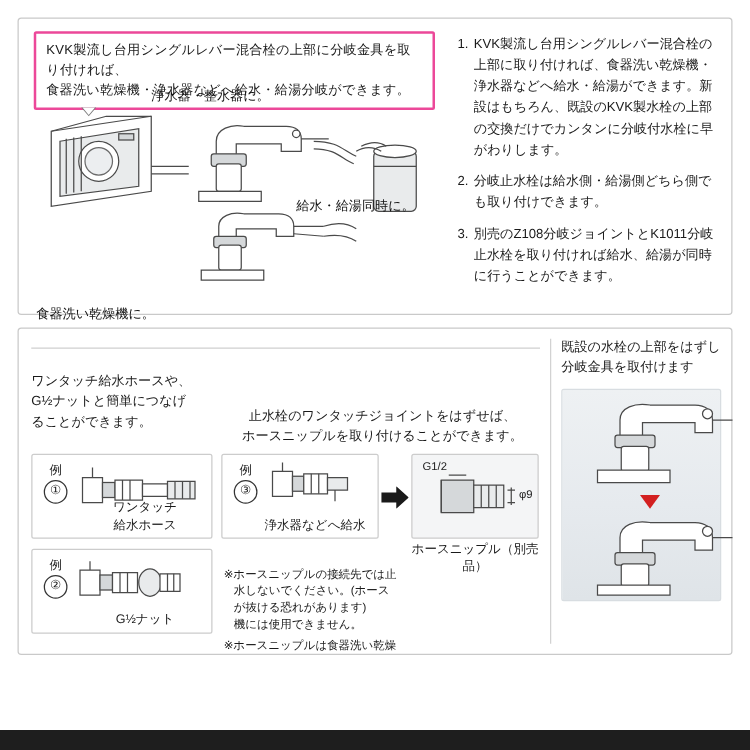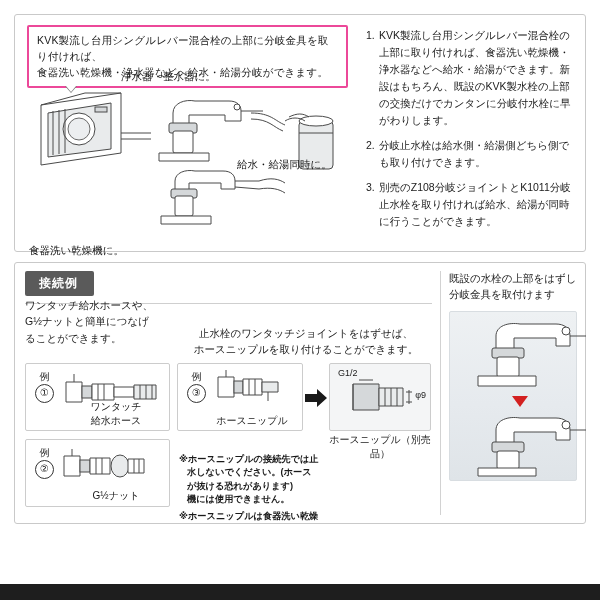--- a/index.html
+++ b/index.html
@@ -101,21 +101,21 @@
     line-height:1.18;
     color:#222;
   }
   .ex-tag .circ{
     display:block;width:17px;height:17px;line-height:16px;
     border:1px solid #333;border-radius:50%;
     margin:1px auto 0 auto;font-size:10px;
   }
   .cap{font-size:10px;line-height:1.4;text-align:center;}
 
-  .note{font-size:9.2px;line-height:1.45;font-weight:bold;}
+  .note{font-size:9.2px;line-height:1.45;}
 
   .rt-head{font-size:10.5px;line-height:1.5;}
 
   .faucet-panel{
     position:relative;
     background:linear-gradient(180deg,#eef1f3 0%,#e6eaee 55%,#dfe4e8 100%);
     border:1px solid #d8dde1;
     border-radius:2px;
     height:168px;
   }
@@ -219,21 +219,20 @@
           <span>別売のZ108分岐ジョイントとK1011分岐止水栓を取り付ければ給水、給湯が同時に行うことができます。</span>
         </li>
       </ul>
     </div>
   </div>
 
   <div class="bottom-panel">
     <div class="vdiv"></div>
 
     <div class="bp-left">
-      <div class="sec-title">接続例</div>
       <div class="rule"></div>
 
       <div class="desc" style="position:absolute;left:10px;top:34px;width:170px;">
         <div>ワンタッチ給水ホースや、</div>
         <div>G½ナットと簡単につなげ</div>
         <div>ることができます。</div>
       </div>
 
       <div class="desc" style="position:absolute;left:162px;top:62px;width:258px;text-align:center;">
         <div>止水栓のワンタッチジョイントをはずせば、</div>
@@ -292,21 +291,21 @@
         <svg width="88" height="50" viewBox="0 0 88 50" style="position:absolute;left:32px;top:3px;">
           <path class="stk" d="M8 10 L24 10 L24 30 L8 30 Z"></path>
           <rect x="24" y="14" width="9" height="12" class="gl2"></rect>
           <path class="stk" d="M33 12 L52 12 L52 28 L33 28 Z"></path>
           <path class="st" d="M39 12 L39 28 M45 12 L45 28"></path>
           <path class="gl" d="M52 15 L68 15 L68 25 L52 25 Z"></path>
           <path class="st" d="M16 10 L16 3"></path>
           <path class="st" d="M58 25 L58 34"></path>
         </svg>
         <div class="cap" style="position:absolute;left:24px;bottom:2px;width:100px;">
-          <span>ホースニップル</span>
+          <span>浄水器などへ給水</span>
         </div>
       </div>
 
       
       <svg width="22" height="18" viewBox="0 0 22 18" style="position:absolute;left:290px;top:126px;">
         <path d="M0 5 L12 5 L12 0 L22 9 L12 18 L12 13 L0 13 Z" fill="#1a1a1a"></path>
       </svg>
 
       
       <div class="ex-box" style="position:absolute;left:314px;top:100px;width:102px;height:68px;background:#f4f5f6;">

